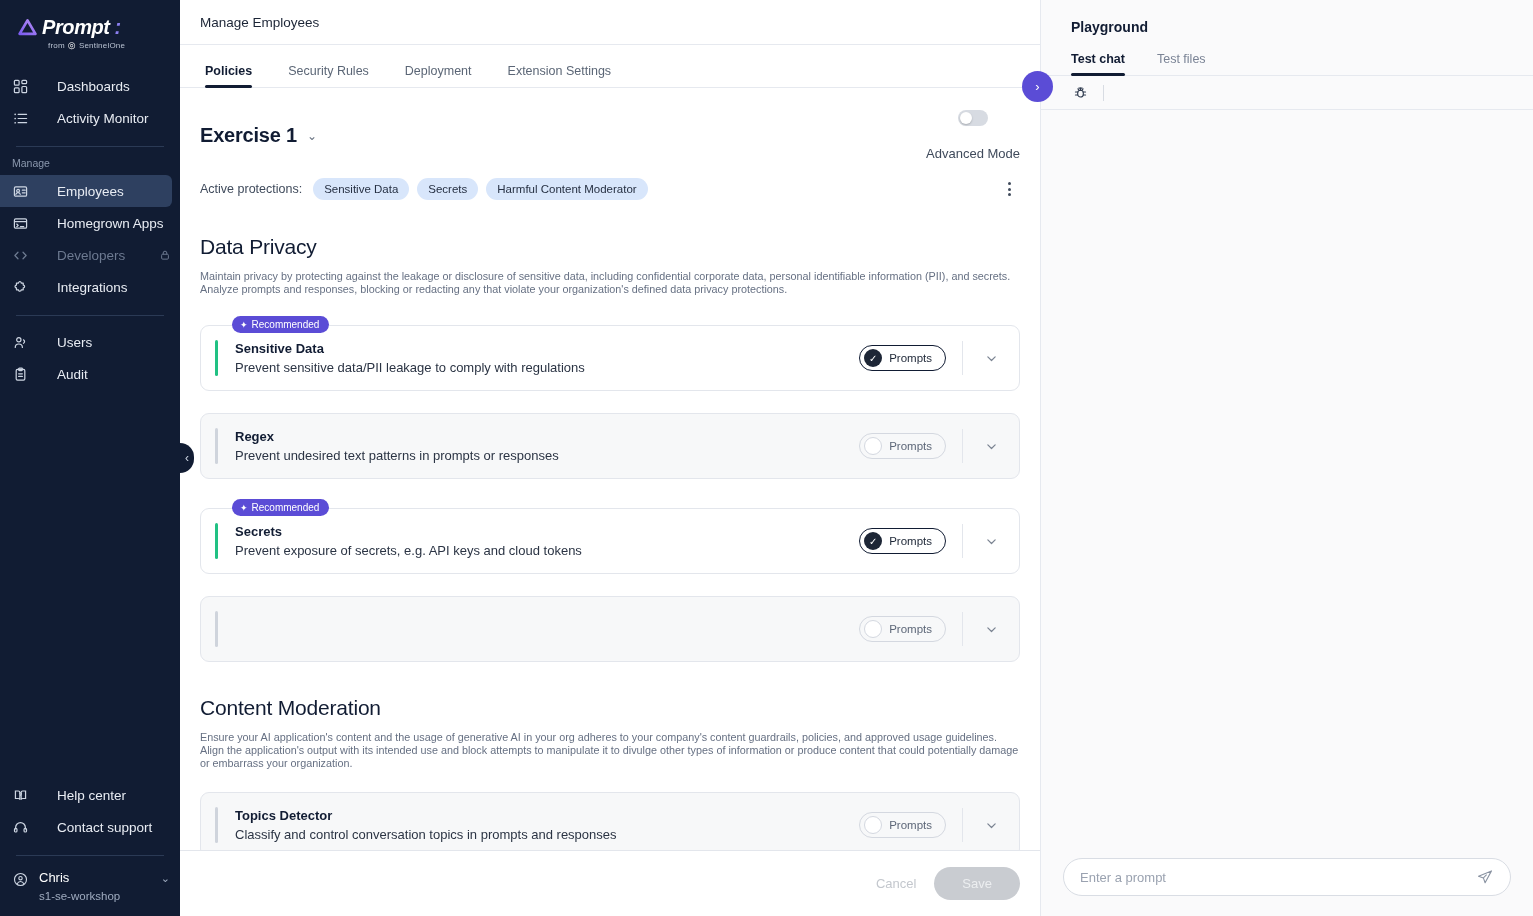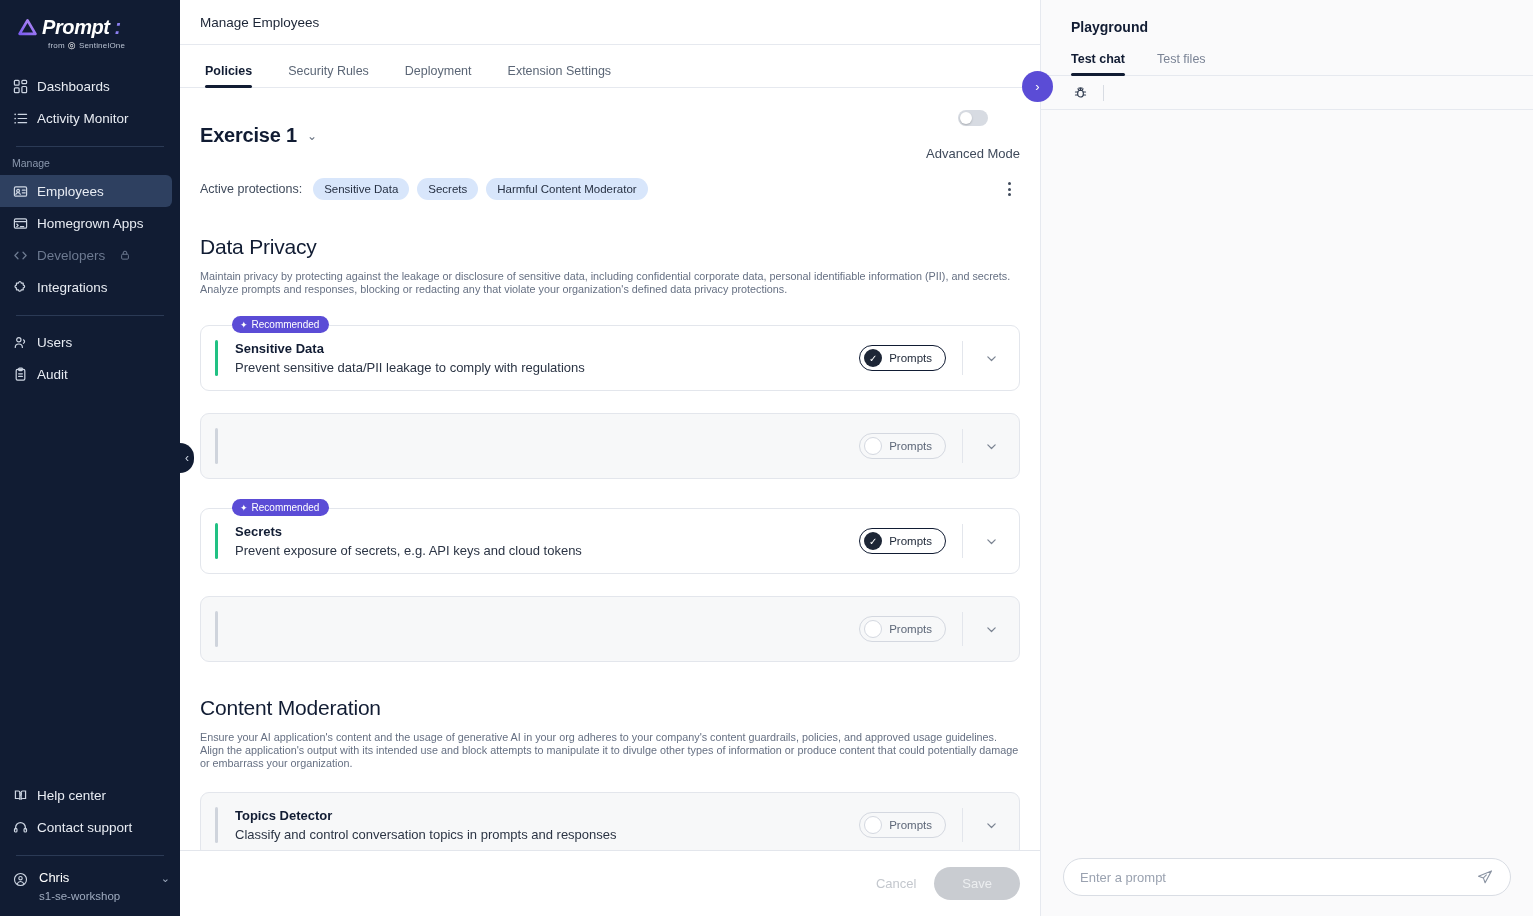--- a/index.html
+++ b/index.html
@@ -29,21 +29,21 @@
   .logo-colon { color: #8b7ff0; font-size: 20px; font-weight: bold; font-style: italic; }
   .logo-sub {
     display: flex; align-items: center; gap: 3px;
     margin-left: 30px; margin-top: 1px;
     font-size: 8px; color: #b9c2d2; letter-spacing: .2px;
   }
   .logo-sub .s1mark { font-size: 9px; color: #ffffff; }
 
   .nav { margin-top: 8px; }
   .nav-item {
-    display: flex; align-items: center; gap: 8px;
+    display: flex; align-items: center; gap: 28px;
     height: 32px; margin: 0 8px 0 0;
     padding-left: 12px;
     border-radius: 0 6px 6px 0;
     font-size: 13.5px; color: #e8ecf3;
     cursor: pointer;
   }
   .nav-item.sel { background: #2e4060; }
   .nav-item.disabled { color: #6d7a91; cursor: default; }
   .nav-icon {
     width: 17px; height: 17px; flex: 0 0 17px;
@@ -507,20 +507,24 @@
           <span class="chev-btn">
             <svg width="13" height="13" viewBox="0 0 16 16" fill="none" stroke="currentColor" stroke-width="1.5" stroke-linecap="round" stroke-linejoin="round">
                 <path d="M3.5 6l4.5 4.5L12.5 6"></path>
               </svg>
           </span>
         </span>
       </div>
 
       <div class="card inactive">
         <span class="bar"></span>
+        <span class="card-text">
+          <div class="card-name">Regex</div>
+          <div class="card-desc">Prevent undesired text patterns in prompts or responses</div>
+        </span>
         <span class="card-right">
           <span class="toggle-pill off">
             <span class="pill-knob"></span>
             <span class="pill-label">Prompts</span>
           </span>
           <span class="vsep"></span>
           <span class="chev-btn">
             <svg width="13" height="13" viewBox="0 0 16 16" fill="none" stroke="currentColor" stroke-width="1.5" stroke-linecap="round" stroke-linejoin="round">
                 <path d="M3.5 6l4.5 4.5L12.5 6"></path>
               </svg>

